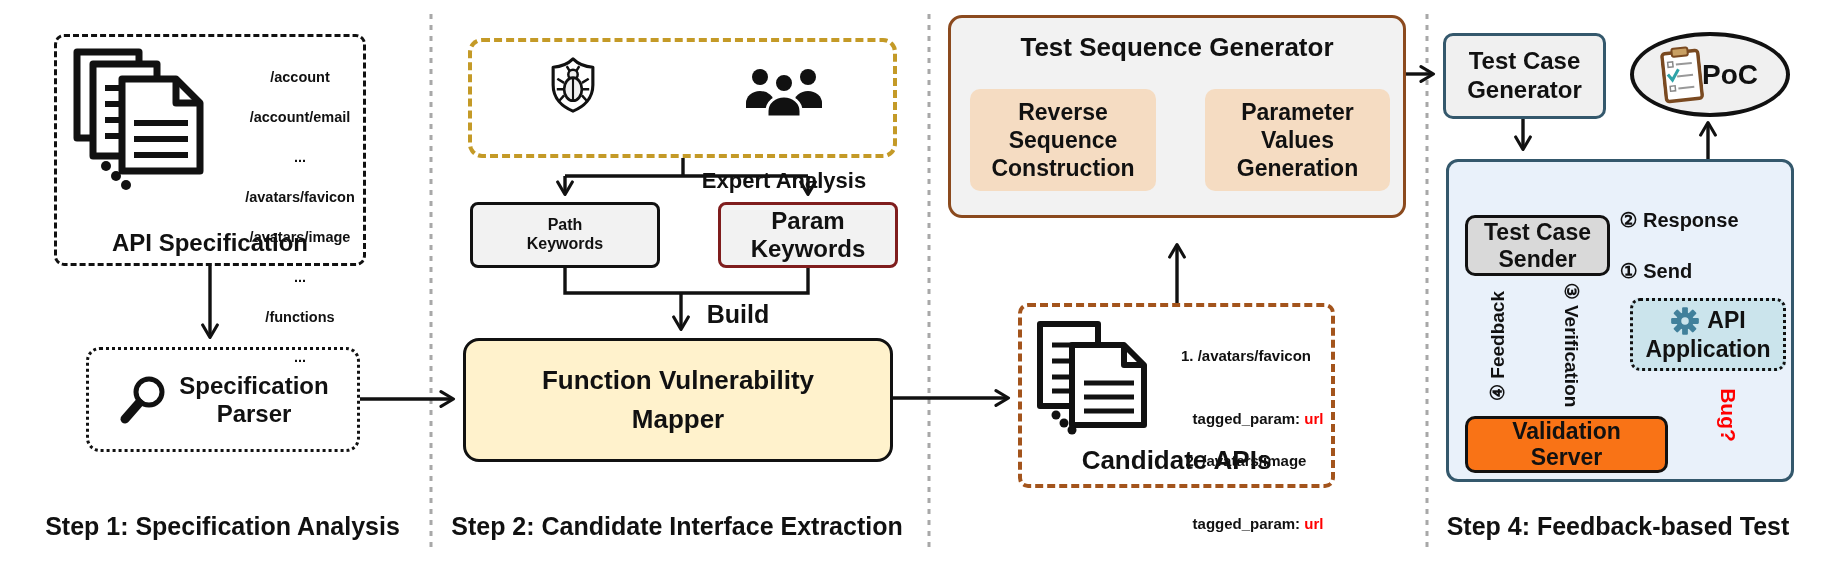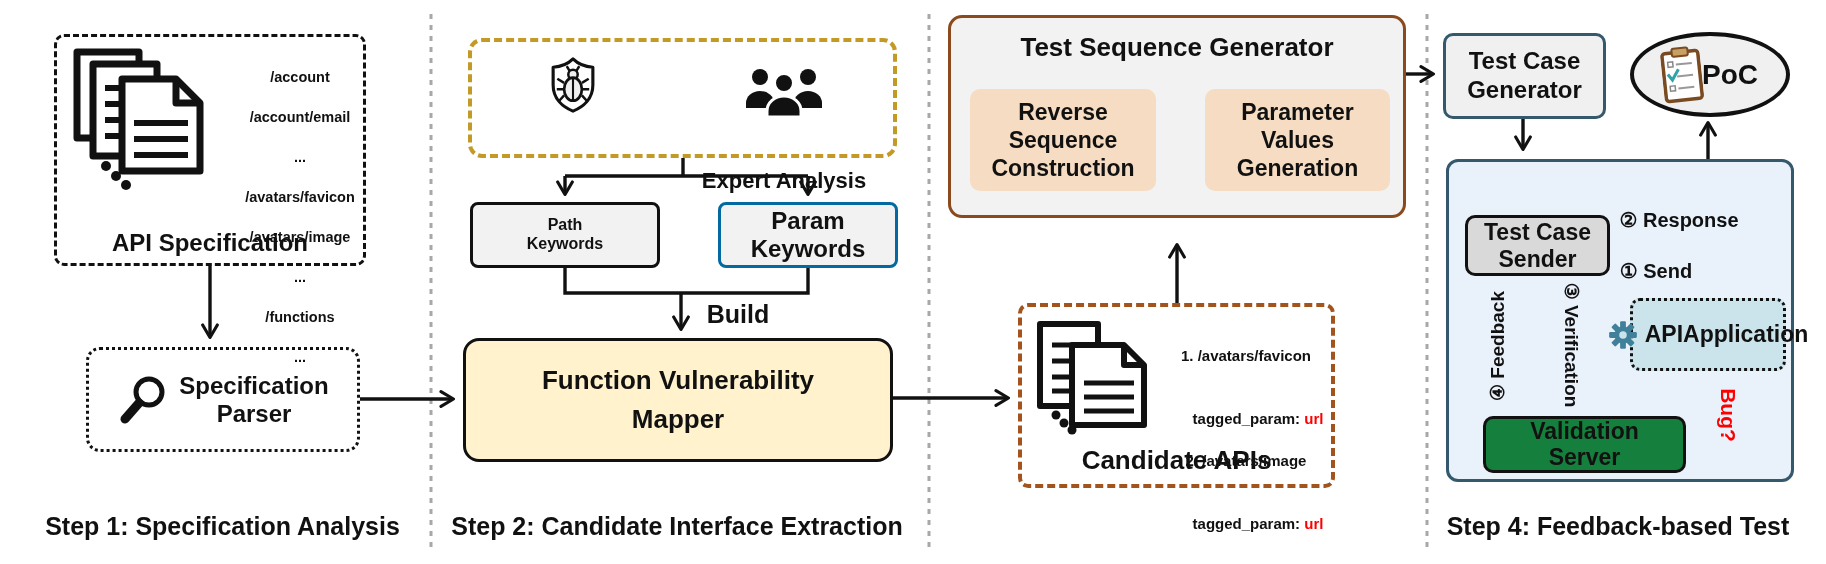--- a/index.html
+++ b/index.html
@@ -121,21 +121,21 @@
         <path d="M50,42 v-5 a14,12 0 0 1 28,0 v5 z"></path>
         <circle cx="40" cy="17" r="9.5" stroke="#fff" stroke-width="3"></circle>
         <path d="M23,51 v-6 a17,15 0 0 1 34,0 v6 z" stroke="#fff" stroke-width="3"></path>
       </g>
     </svg>
     <div class="abs" style="left:203px;top:80px;width:218px;text-align:center;font-size:22px;font-weight:bold;margin-top:46px;">Expert Analysis</div>
   </div>
 
   <div class="box" style="left:470px;top:202px;width:190px;height:66px;background:#F2F2F2;border:3px solid #111;border-radius:8px;font-size:16px;line-height:1.18;">Path
 Keywords</div>
-  <div class="box" style="left:718px;top:202px;width:180px;height:66px;background:#F2F2F2;border:3px solid #0369a1;border-radius:8px;font-size:24px;line-height:1.18;">Param
+  <div class="box" style="left:718px;top:202px;width:180px;height:66px;background:#F2F2F2;border:3px solid #7f1d1d;border-radius:8px;font-size:24px;line-height:1.18;">Param
 Keywords</div>
 
   <div class="lbl" style="left:696px;top:300px;width:84px;font-size:25px;">Build</div>
 
   <div class="box" style="left:463px;top:338px;width:430px;height:124px;background:#FFF2CC;border:3.5px solid #111;border-radius:16px;font-size:26px;line-height:1.5;">Function Vulnerability
 Mapper</div>
 
   <div class="lbl" style="left:436px;top:512px;width:482px;font-size:25px;">Step 2: Candidate Interface Extraction</div>
 
   <div class="box" style="left:948px;top:15px;width:458px;height:203px;background:#F2F2F2;border:3.5px solid #8B4A1E;border-radius:14px;">
@@ -199,38 +199,38 @@
 
   <div class="box" style="left:1446px;top:159px;width:348px;height:323px;background:#E9F1FA;border:3.5px solid #34586C;border-radius:12px;">
 
     <div class="box" style="left:16px;top:53px;width:145px;height:61px;background:#D9D9D9;border:3px solid #111;border-radius:10px;font-size:23px;line-height:1.15;">Test Case
 Sender</div>
 
     <div class="abs" style="left:157px;top:46px;width:146px;text-align:center;font-size:20px;font-weight:bold;">② Response</div>
 
     <div class="abs" style="left:164px;top:97px;width:86px;text-align:center;font-size:20px;font-weight:bold;">① Send</div>
 
-    <div class="box" style="left:181px;top:136px;width:156px;height:73px;background:#CBE4EC;border:3px dotted #111;border-radius:10px;flex-direction:row;font-size:23px;line-height:1.2;">
+    <div class="box" style="left:181px;top:136px;width:156px;height:73px;background:#CBE4EC;border:3px dotted #111;border-radius:10px;flex-direction:column;font-size:23px;line-height:1.2;">
       <div style="display:flex;align-items:center;gap:7px;">
         <svg width="30" height="30" viewBox="-26 -26 52 52">
           <g fill="#41809B">
             <rect x="-5" y="-24" width="10" height="48" rx="2"></rect>
             <rect x="-5" y="-24" width="10" height="48" rx="2" transform="rotate(45)"></rect>
             <rect x="-5" y="-24" width="10" height="48" rx="2" transform="rotate(90)"></rect>
             <rect x="-5" y="-24" width="10" height="48" rx="2" transform="rotate(135)"></rect>
             <circle r="15"></circle>
           </g>
           <circle r="6.5" fill="#CBE4EC"></circle>
         </svg>
         <span>API</span>
       </div>
       <div>Application</div>
     </div>
 
-    <div class="box" style="left:16px;top:254px;width:203px;height:57px;background:#15803d;border:3px solid #111;border-radius:10px;font-size:23px;line-height:1.1;margin-left:18px;">Validation
+    <div class="box" style="left:16px;top:254px;width:203px;height:57px;background:#f97316;border:3px solid #111;border-radius:10px;font-size:23px;line-height:1.1;">Validation
 Server</div>
 
     <div class="abs rot" style="left:-22px;top:173px;width:140px;height:22px;transform:rotate(-90deg);font-size:19px;font-weight:bold;">
       <span>④ Feedback</span>
     </div>
     <div class="abs rot" style="left:48px;top:172px;width:150px;height:22px;transform:rotate(90deg);font-size:19px;font-weight:bold;">
       <span>③ Verification</span>
     </div>
     <div class="abs rot" style="left:248px;top:242px;width:62px;height:22px;transform:rotate(90deg);font-size:21px;font-weight:bold;color:#FF0000;">
       <span>Bug?</span>

